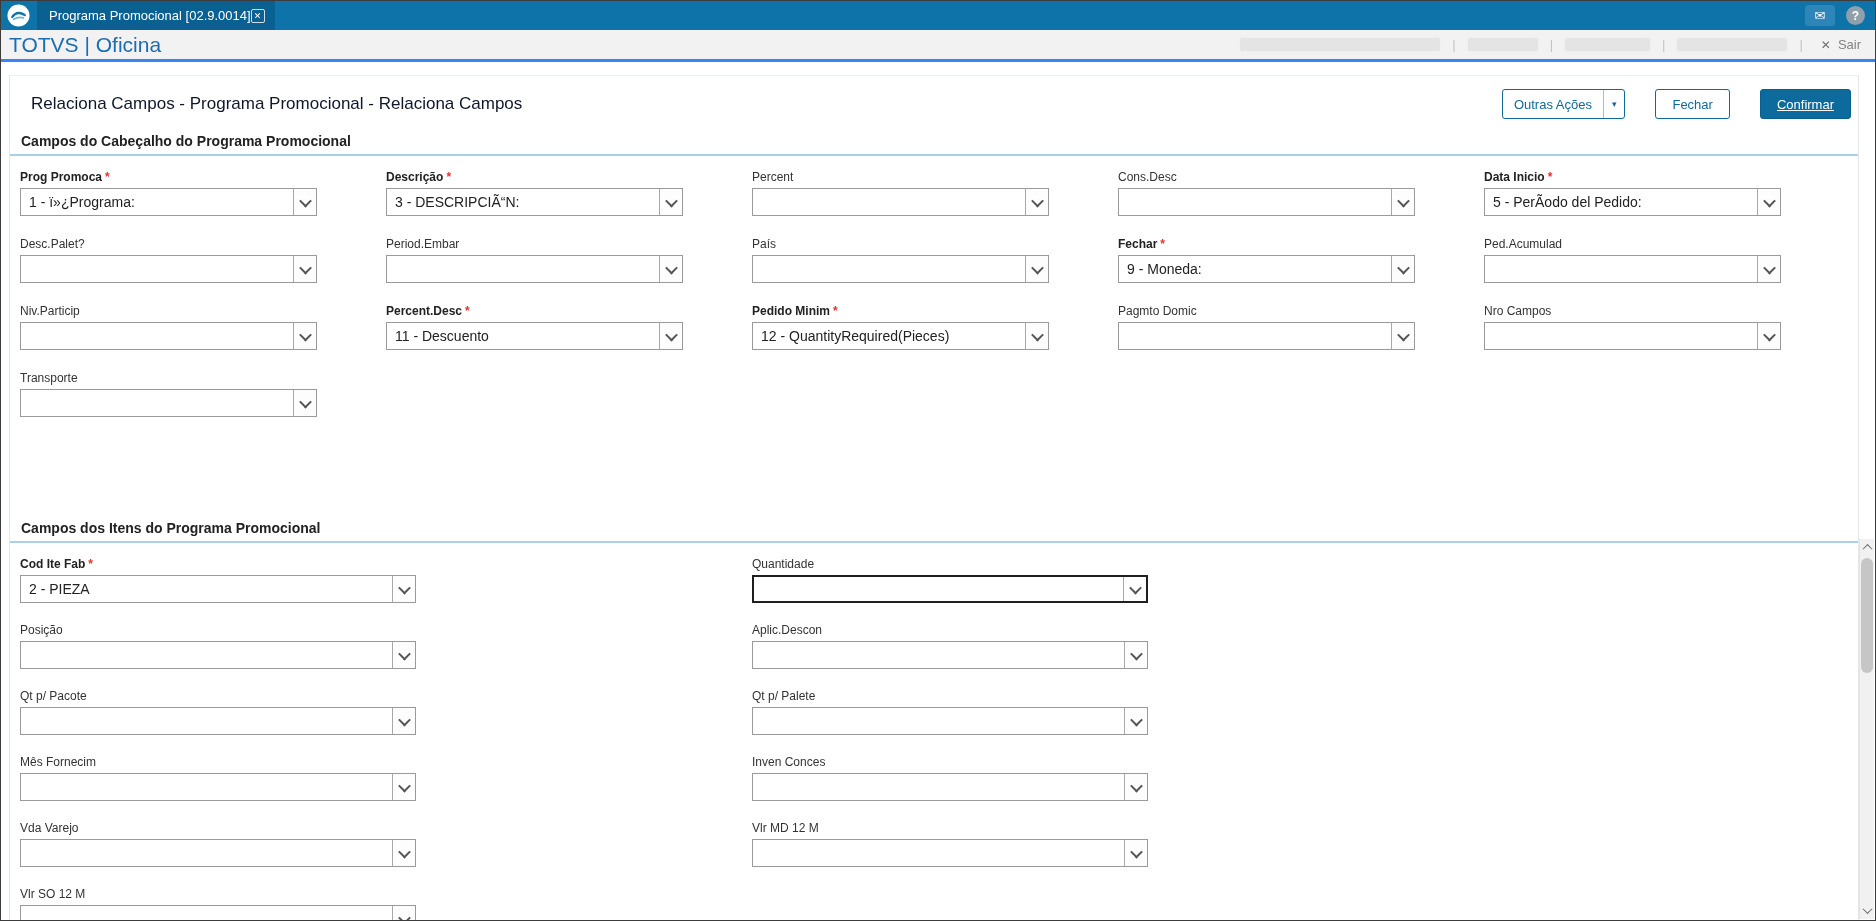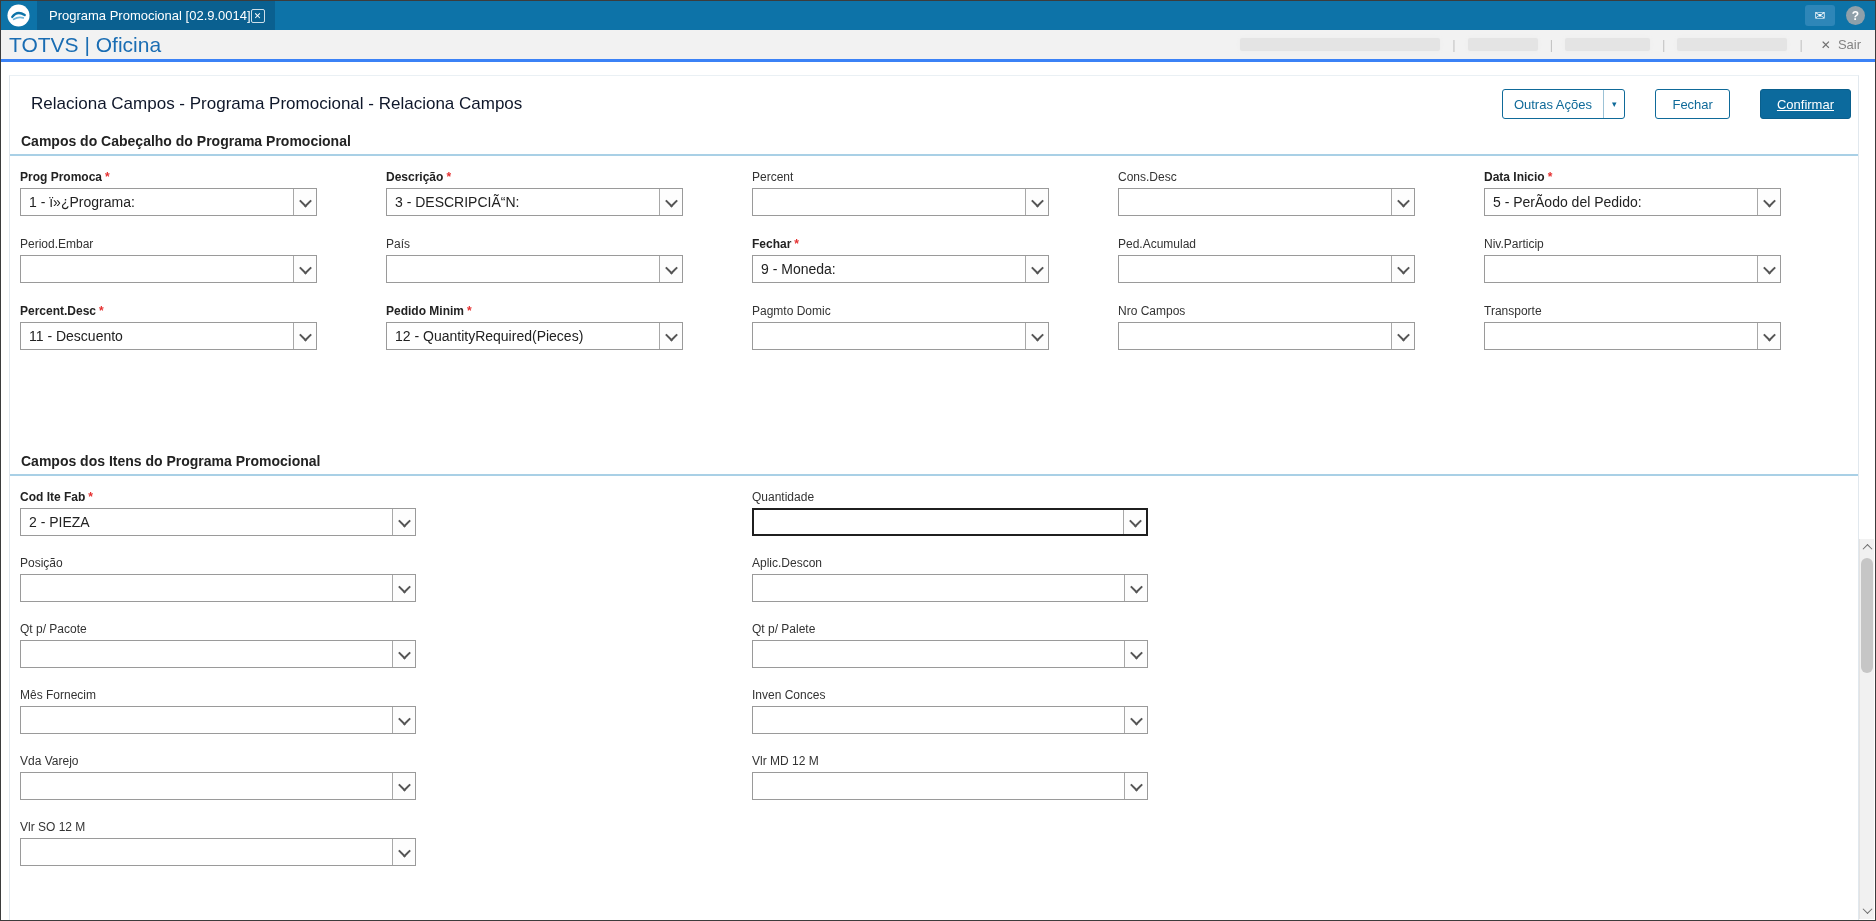--- a/index.html
+++ b/index.html
@@ -173,20 +173,30 @@
       <span class="label-text">Data Inicio</span>
       <span class="required-mark">*</span>
     </div>
     <div class="combo">
       <span class="combo-value">5 - PerÃodo del Pedido:</span>
       <span class="combo-arrow"></span>
     </div>
   </div>
         <div class="field">
     <div class="field-label">
+      <span class="label-text">Desc.Palet?</span>
+      <span class="required-mark"></span>
+    </div>
+    <div class="combo">
+      <span class="combo-value"></span>
+      <span class="combo-arrow"></span>
+    </div>
+  </div>
+        <div class="field">
+    <div class="field-label">
       <span class="label-text">Period.Embar</span>
       <span class="required-mark"></span>
     </div>
     <div class="combo">
       <span class="combo-value"></span>
       <span class="combo-arrow"></span>
     </div>
   </div>
         <div class="field">
     <div class="field-label">

